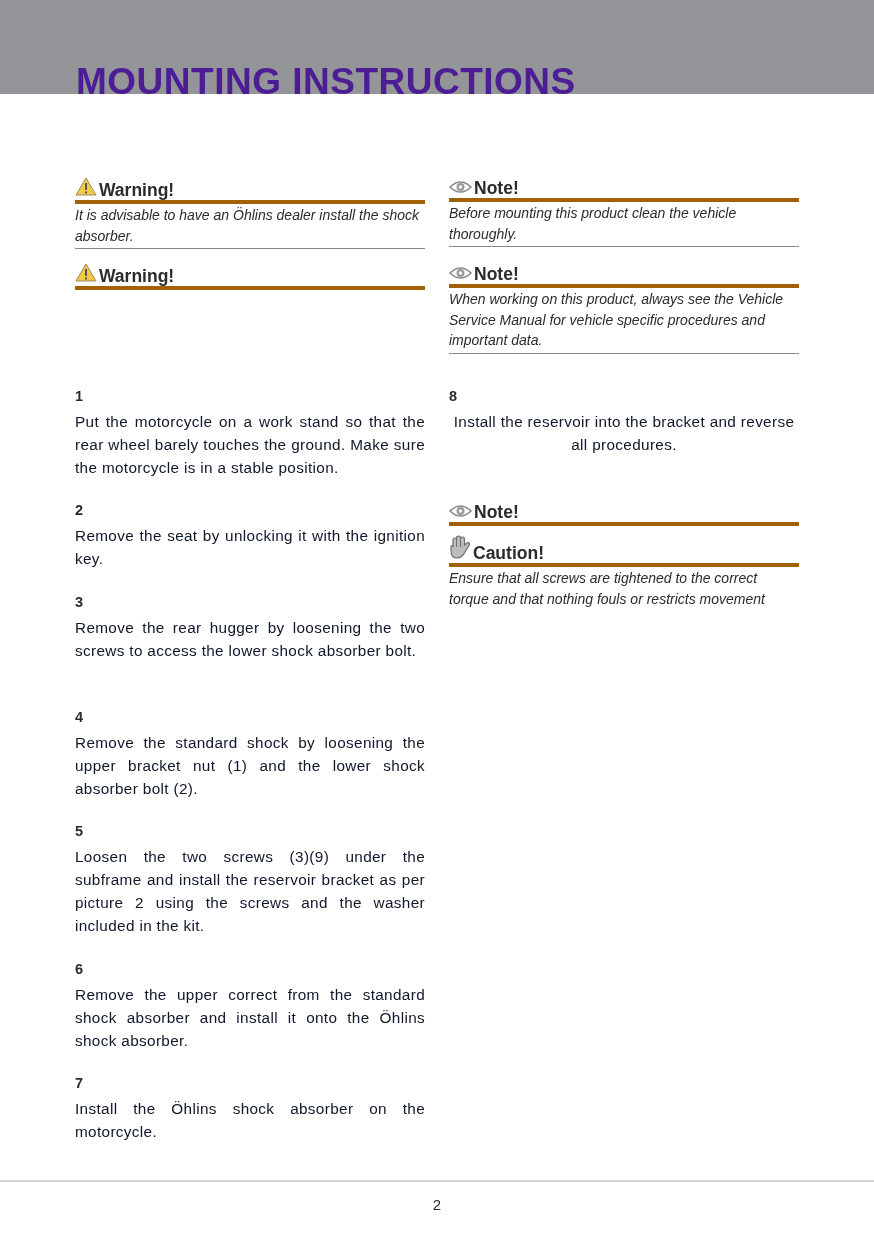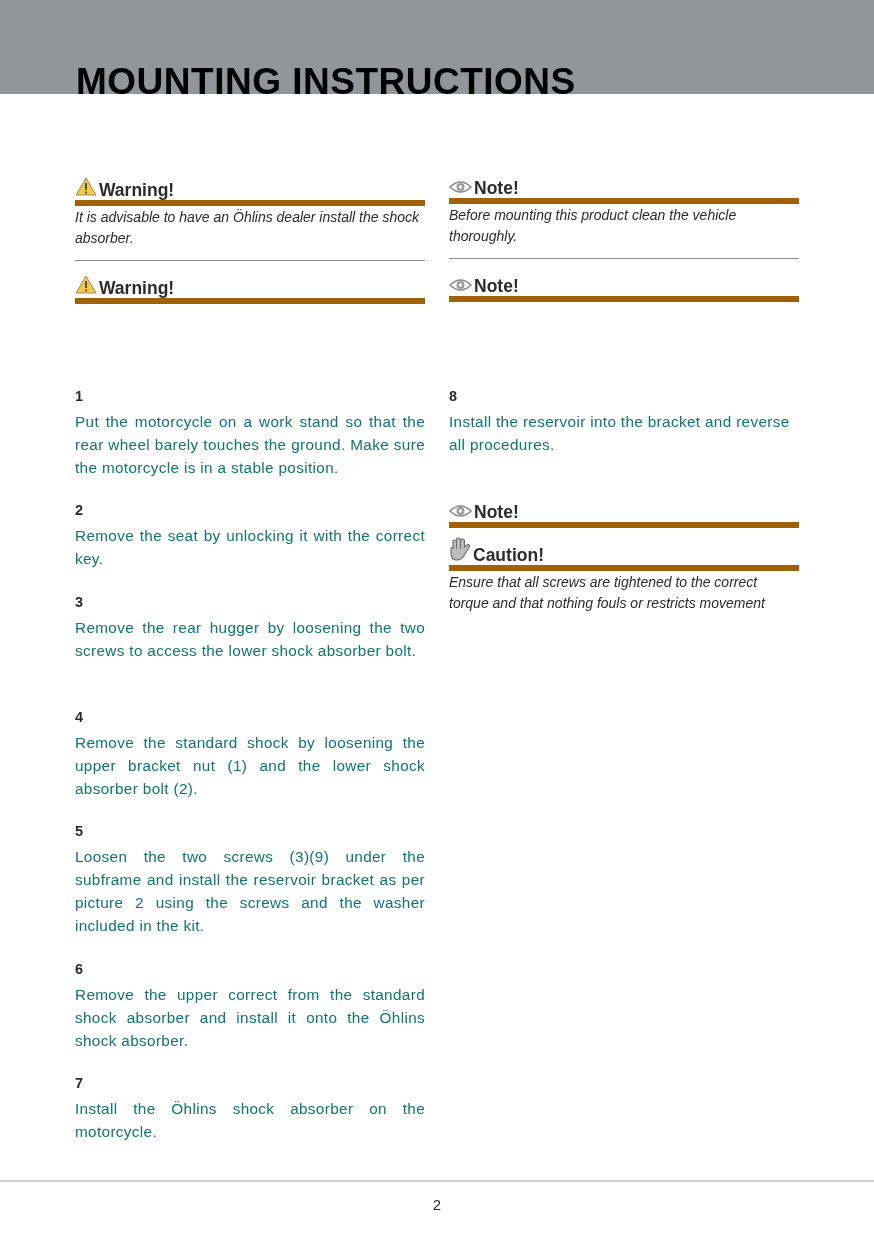--- a/index.html
+++ b/index.html
@@ -2,34 +2,34 @@
 <html><head>
   <meta charset="utf-8">
   <style>
     html, body { margin: 0; padding: 0; background: #ffffff; }
     body { width: 874px; height: 1240px; position: relative; overflow: hidden;
       font-family: "Liberation Sans", sans-serif; color: #2b2b2b; }
     .header-band { position: absolute; left: 0; top: 0; width: 874px; height: 94px;
       background: #939598; overflow: hidden; }
     .page-title { position: absolute; left: 76px; top: 60px; margin: 0;
       font-family: "Liberation Sans", sans-serif; font-weight: bold; font-size: 37px;
-      color: #000000; letter-spacing: 0.5px; line-height: 44px; white-space: nowrap; }
+      color: #4c1d95; letter-spacing: 0.5px; line-height: 44px; white-space: nowrap; }
     .col { position: absolute; width: 350px; }
     .col-left { left: 75px; }
     .col-right { left: 449px; }
     .notice { margin: 0; }
     .notice-head { display: flex; align-items: flex-end; height: 22px;
-      border-bottom: 6px solid #a16207; }
+      border-bottom: 4px solid #a16207; }
     .notice-head .icon { display: inline-block; margin-right: 2px; position: relative; }
     .notice-title { font-weight: bold; font-size: 17.5px; color: #2b2b2b; line-height: 20px; }
     .notice-body { font-style: italic; font-size: 14px; line-height: 20.5px; color: #2b2b2b;
-      padding: 1px 0 12px 0; border-bottom: 1px solid #8a8a8a; }
+      padding: 1px 0 2px 0; border-bottom: 1px solid #8a8a8a; }
     .notice-body.no-line { border-bottom: none; }
     .step-num { font-weight: bold; font-size: 14.5px; color: #2b2b2b; line-height: 18px; margin: 0; }
-    .step-text { font-size: 15.3px; line-height: 23px; color: #0f766e; text-align: justify;
+    .step-text { font-size: 15.3px; line-height: 23px; color: #0f172a; text-align: justify;
       margin: 5px 0 0 0; letter-spacing: 0.35px; }
     .step { position: absolute; width: 350px; }
     .footer-rule { position: absolute; left: 0; top: 1180px; width: 874px; height: 2px; background: #d2d2d2; }
     .page-number { position: absolute; left: 0; width: 874px; top: 1196px; text-align: center;
       font-size: 15px; color: #2b2b2b; }
   </style>
 </head>
 <body>
 
 <div class="header-band">
@@ -82,30 +82,31 @@
     <div class="notice-head">
       <span class="icon">
         <svg width="23" height="14" viewBox="0 0 23 14">
             <path d="M1 7 Q11.5 -3 22 7 Q11.5 17 1 7 Z" fill="#ffffff" stroke="#8c8c8c" stroke-width="1.6"></path>
             <circle cx="11.5" cy="7" r="4" fill="#9a9a9a"></circle>
             <circle cx="11.5" cy="7" r="1.7" fill="#ffffff"></circle>
           </svg>
       </span>
       <span class="notice-title">Note!</span>
     </div>
+    <div class="notice-body">When working on this product, always see the Vehicle Service Manual for vehicle specific procedures and important data.</div>
   </div>
 </div>
 
 <div class="step" style="left:75px; top:387px;">
   <p class="step-num">1</p>
   <p class="step-text">Put the motorcycle on a work stand so that the rear wheel barely touches the ground. Make sure the motorcycle is in a stable position.</p>
 </div>
 <div class="step" style="left:75px; top:501px;">
   <p class="step-num">2</p>
-  <p class="step-text">Remove the seat by unlocking it with the correct key.</p>
+  <p class="step-text">Remove the seat by unlocking it with the ignition key.</p>
 </div>
 <div class="step" style="left:75px; top:593px;">
   <p class="step-num">3</p>
   <p class="step-text">Remove the rear hugger by loosening the two screws to access the lower shock absorber bolt.</p>
 </div>
 <div class="step" style="left:75px; top:708px;">
   <p class="step-num">4</p>
   <p class="step-text">Remove the standard shock by loosening the upper bracket nut (1) and the lower shock absorber bolt (2).</p>
 </div>
 <div class="step" style="left:75px; top:822px;">
@@ -116,21 +117,21 @@
   <p class="step-num">6</p>
   <p class="step-text">Remove the upper correct from the standard shock absorber and install it onto the Öhlins shock absorber.</p>
 </div>
 <div class="step" style="left:75px; top:1074px;">
   <p class="step-num">7</p>
   <p class="step-text">Install the Öhlins shock absorber on the motorcycle.</p>
 </div>
 
 <div class="step" style="left:449px; top:387px;">
   <p class="step-num">8</p>
-  <p class="step-text" style="text-align:left;">Install the reservoir into the bracket and reverse all procedures.</p>
+  <p class="step-text" style="text-align:center;">Install the reservoir into the bracket and reverse all procedures.</p>
 </div>
 
 <div class="col col-right" style="top:500px;">
   <div class="notice">
     <div class="notice-head">
       <span class="icon">
         <svg width="23" height="14" viewBox="0 0 23 14">
             <path d="M1 7 Q11.5 -3 22 7 Q11.5 17 1 7 Z" fill="#ffffff" stroke="#8c8c8c" stroke-width="1.6"></path>
             <circle cx="11.5" cy="7" r="4" fill="#9a9a9a"></circle>
             <circle cx="11.5" cy="7" r="1.7" fill="#ffffff"></circle>

